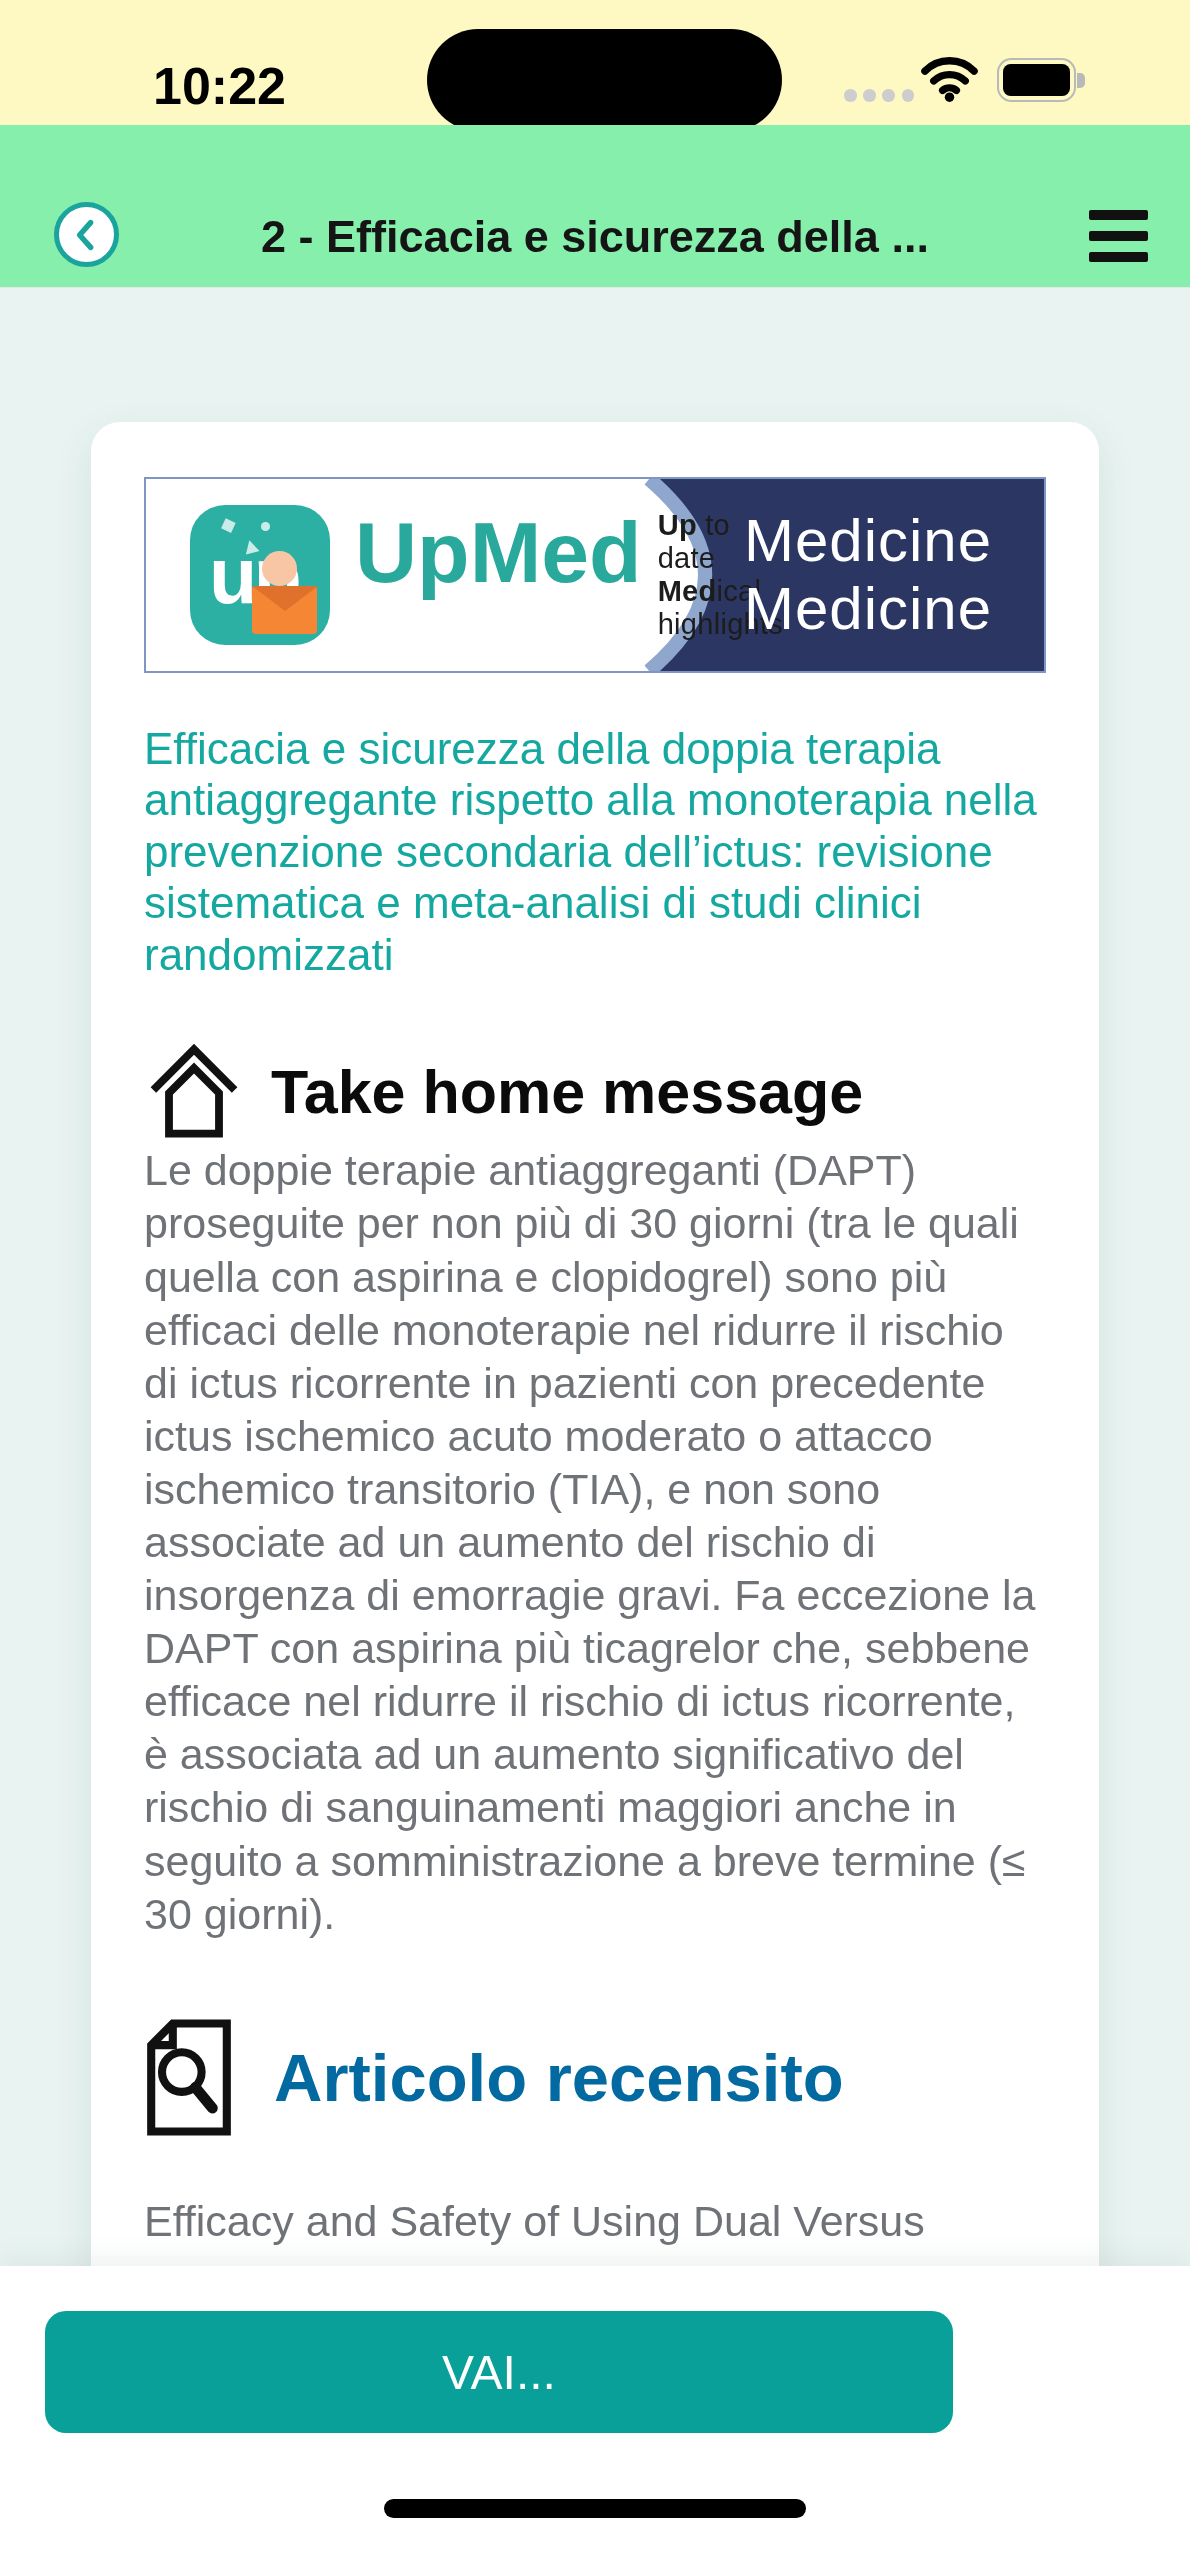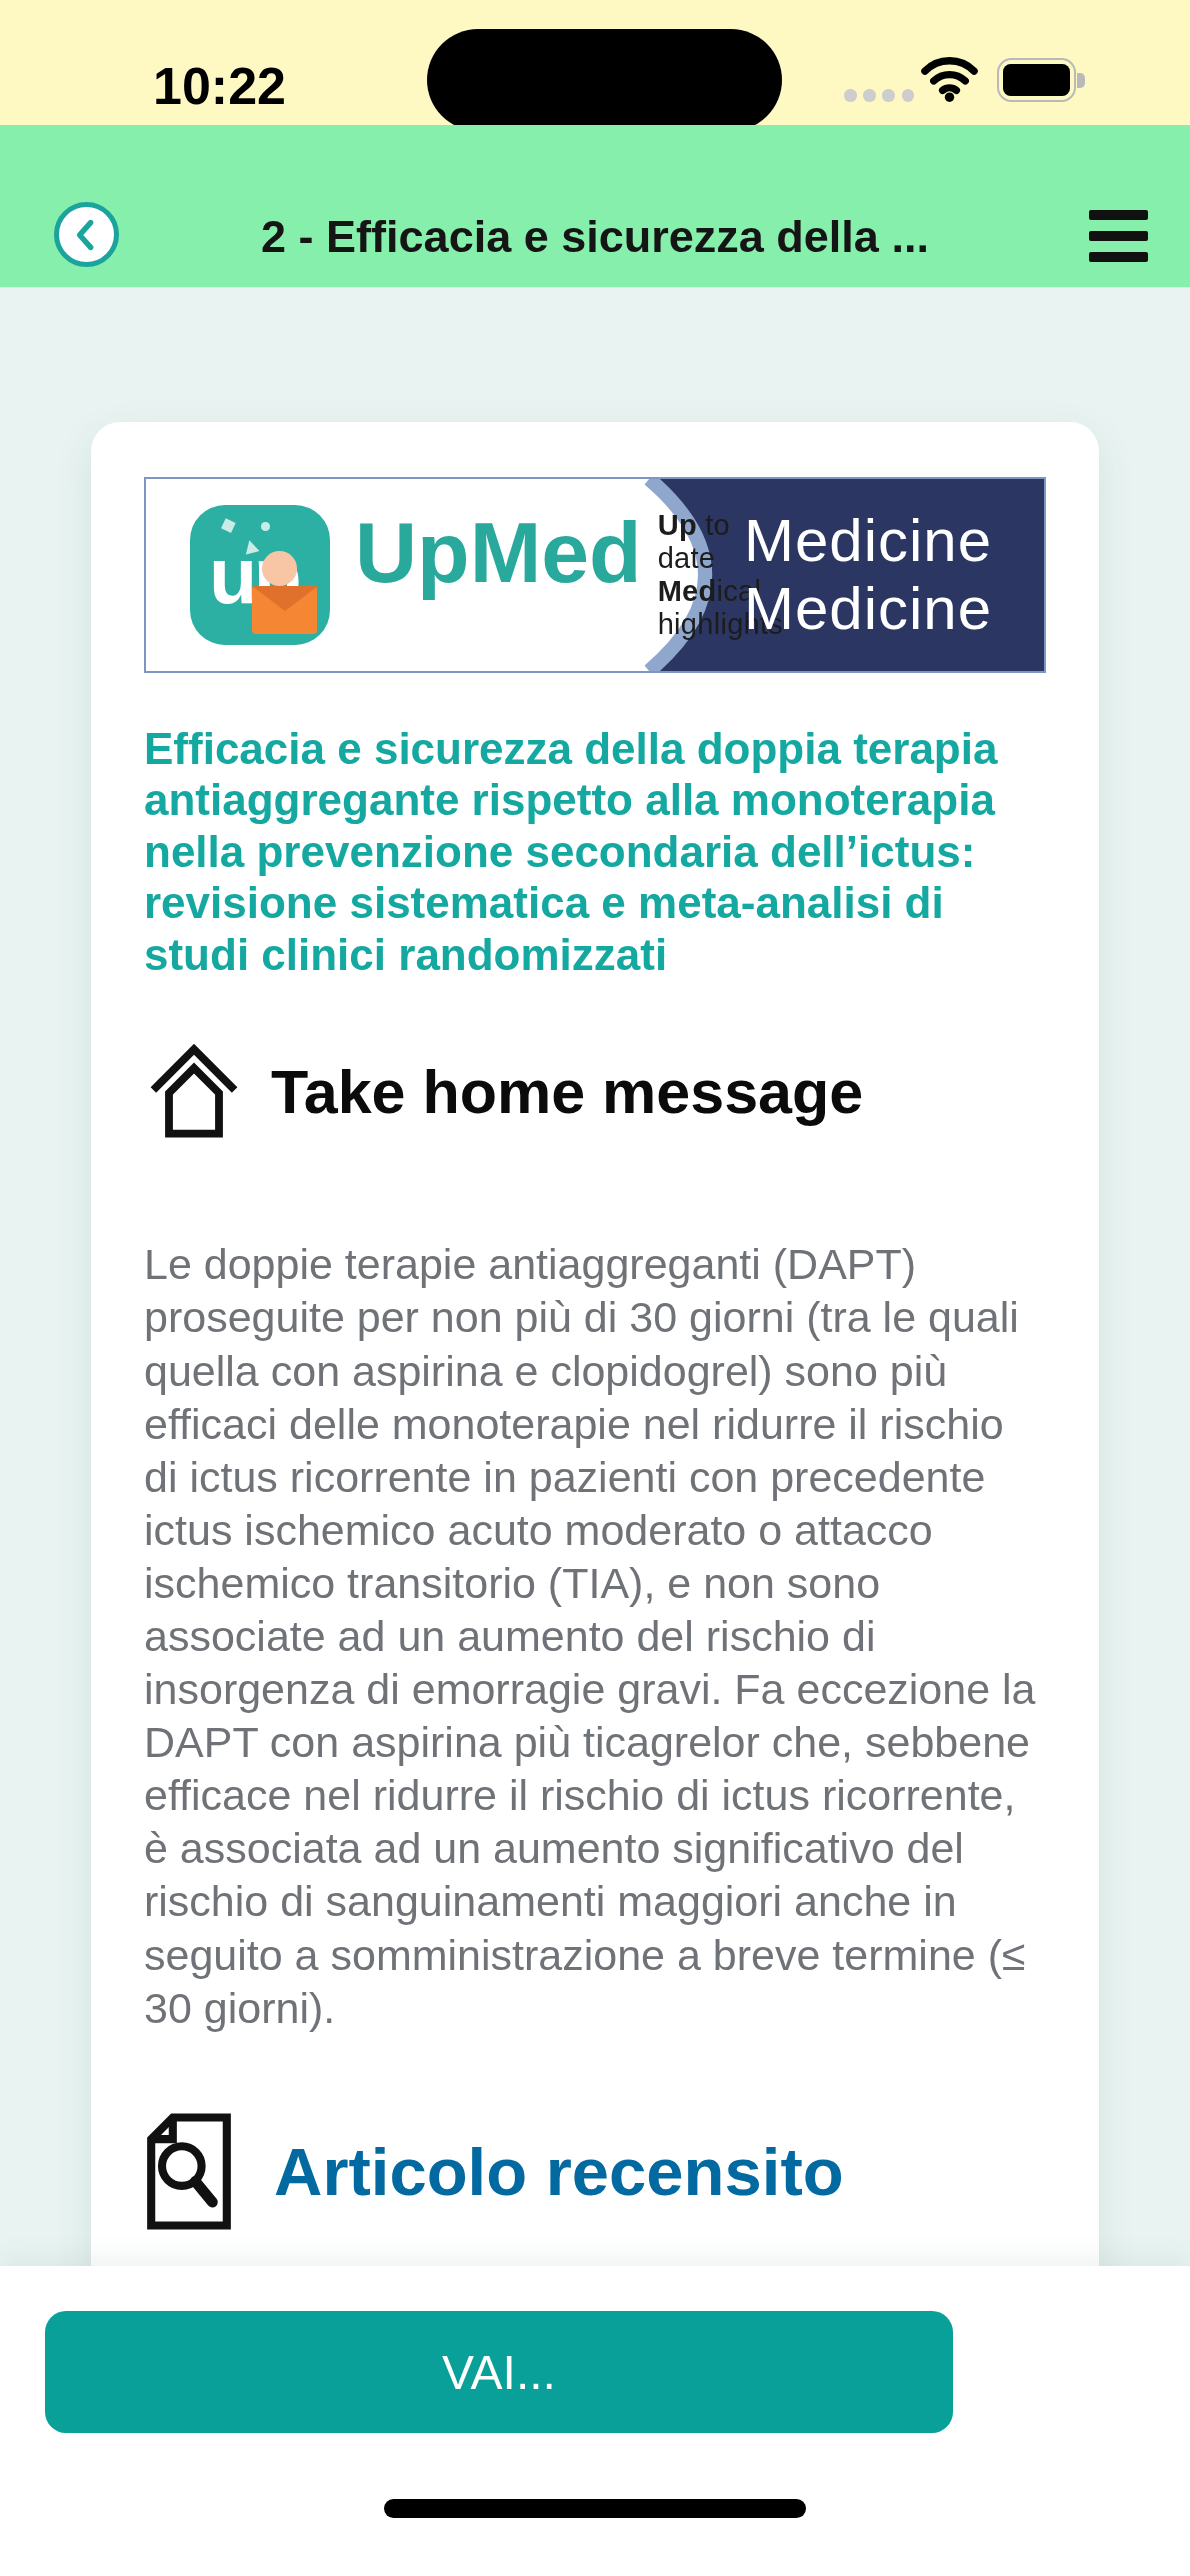--- a/index.html
+++ b/index.html
@@ -48,26 +48,26 @@
   .appicon .sp1{position:absolute;left:33px;top:15.3px;width:10.5px;height:10.5px;background:#c9ece8;transform:rotate(25deg);}
   .appicon .sp2{position:absolute;left:54px;top:35px;width:0;height:0;border-left:7.7px solid transparent;border-right:7.7px solid transparent;border-bottom:13.4px solid #c9ece8;transform:rotate(-15deg);}
   .appicon .sp3{position:absolute;left:71px;top:17px;width:8.6px;height:8.6px;border-radius:50%;background:#c9ece8;}
   .brandcol{display:flex;flex-direction:row;gap:16px;}
   .wordmark{font-size:86px;font-weight:700;color:#29a89c;line-height:1;}
   .tagline{font-size:29px;color:#1c1c1c;letter-spacing:0.3px;}
   .tagline .b{font-weight:700;}
   .banner-right{position:absolute;left:546px;right:0;top:0;bottom:0;display:flex;flex-direction:column;align-items:center;justify-content:center;color:#fff;font-size:60px;font-weight:400;line-height:1.14;letter-spacing:1px;}
 
   
-  .article-title{margin-top:50px;color:#14a8a1;font-size:44px;line-height:1.17;font-weight:700;}
+  .article-title{margin-top:50px;color:#14a8a1;font-size:44px;line-height:1.17;font-weight:400;}
   .section-head{margin-top:59px;display:flex;align-items:center;gap:27px;}
   .section-head .label{font-size:61px;font-weight:700;color:#0b0b0b;}
   .section-head2{margin-top:75px;display:flex;align-items:center;gap:40px;}
   .section-head2 .label{font-size:67px;font-weight:700;color:#0369a1;}
-  .body-text{margin-top:94px;color:#6f7277;font-size:43px;line-height:1.235;}
+  .body-text{color:#6f7277;font-size:43px;line-height:1.235;}
   .clipped-title{margin-top:58px;color:#6f7277;font-size:43px;white-space:nowrap;}
 
   
   .bottombar{position:absolute;left:0;top:2266px;width:1190px;height:310px;background:#ffffff;box-shadow:0 -9.6px 25px rgba(40,80,80,.07);}
   .go-btn{position:absolute;left:45px;top:45px;width:908px;height:122px;background:#08a098;border:none;border-radius:21px;color:#fff;font-size:48px;font-family:"Liberation Sans",sans-serif;display:flex;align-items:center;justify-content:center;cursor:pointer;}
   .home-indicator{position:absolute;left:384px;top:233px;width:422px;height:19px;border-radius:9.6px;background:#000;}
 </style>
 </head>
 <body>
 

